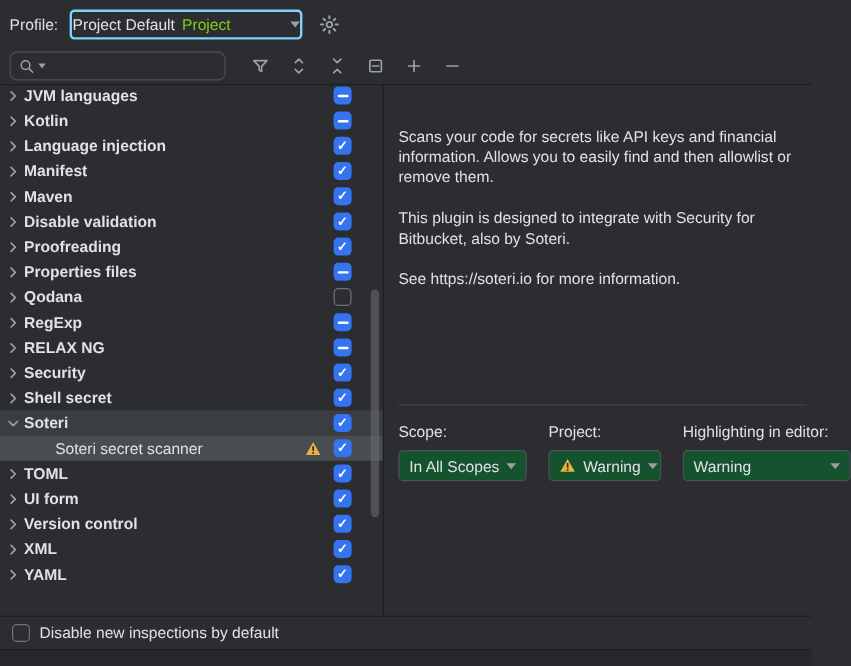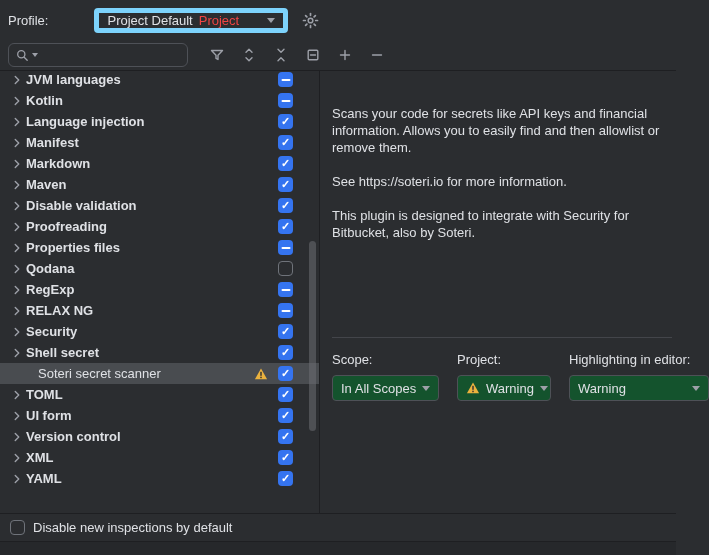--- a/index.html
+++ b/index.html
@@ -9,51 +9,50 @@
     color:#dfe1e5;
     font-family:"Liberation Sans", sans-serif;
     font-size:13px;
     overflow:hidden;
   }
   .app { width:676px; height:555px; display:flex; flex-direction:column; }
 
   
   .profile-bar { height:40px; flex:none; display:flex; align-items:center; padding:0 8px; gap:10px; }
   .profile-select {
-    width:194px; height:25px; border:5px solid #7dd3fc; border-radius:4px;
-    display:flex; align-items:center; padding:0 8px; gap:6px; cursor:pointer;
+    width:194px; height:25px; border:2px solid #7dd3fc; border-radius:4px;
+    display:flex; align-items:center; padding:0 0; gap:6px; cursor:pointer;
     background:#2b2d30;
-    margin-left:36px;
-  }
-  .profile-select .hint { color:#ef4444;text-align:right; }
+  }
+  .profile-select .hint { color:#84cc16;text-align:right; }
   .chev-tri { width:0; height:0; border-left:4px solid transparent; border-right:4px solid transparent; border-top:5px solid #9da0a8; flex:none; }
   .ml-auto { margin-left:auto; }
   .gear { display:flex; align-items:center; cursor:pointer; margin-left:4px; }
 
   
   .toolbar { height:30px; flex:none; display:flex; align-items:center; padding:0 8px; gap:10px; }
   .search {
     width:180px; height:24px; border:1px solid #4e5157; border-radius:6px;
     display:flex; align-items:center; padding:0 6px; gap:2px; background:#2b2d30; cursor:text;
   }
   .tb-icons { display:flex; align-items:center; gap:10px; margin-left:8px; }
   .tb-icon { display:flex; align-items:center; justify-content:center; width:22px; height:22px; border-radius:4px; cursor:pointer; }
 
   
   .main { flex:1; display:flex; border-top:1px solid #1e1f22; min-height:0; }
   .tree-panel { width:320px; flex:none; position:relative; border-right:1px solid #1e1f22; overflow:hidden; }
   #tree { margin-top:-2px; }
-  .tree-row { height:21px; display:flex; align-items:center; padding-left:8px; cursor:pointer; }
+  .tree-row { height:21px; display:flex; align-items:center; padding-left:2px; cursor:pointer; }
   .tree-row.hl-parent { background:#3a3d41; }
   .tree-row.hl-selected { background:#494c50; }
   .chev-wrap { width:18px; flex:none; display:flex; align-items:center; justify-content:center; }
   .tree-chev.exp { transform:rotate(90deg); }
   .tree-label { white-space:nowrap; }
   .lvl0 .tree-label { font-weight:700; }
-  .lvl1 { padding-left:20px; }
+  .lvl1 { padding-left:28px; }
   .row-right { margin-left:auto; margin-right:26px; display:flex; align-items:center; gap:10px; }
 
   
   .cb { width:15px; height:15px; border-radius:4px; position:relative; flex:none; cursor:pointer; }
   .cb.checked, .cb.indeterminate { background:#3574f0; }
   .cb.unchecked { border:1px solid #6f737a; background:transparent; }
   .cb.checked::after {
     content:"\2713"; color:#fff; font-size:11px; font-weight:700;
     position:absolute; top:50%; left:50%; transform:translate(-50%,-54%);
   }
@@ -205,31 +204,20 @@
             <span class="row-right">
               <span class="cb checked"></span>
             </span>
           </div>
           <div class="tree-row lvl0">
             <span class="chev-wrap">
               <svg class="tree-chev" width="14" height="14" viewBox="0 0 16 16">
                 <path d="M6 4l4 4-4 4" fill="none" stroke="#9da0a8" stroke-width="1.6" stroke-linecap="round" stroke-linejoin="round"></path>
               </svg>
             </span>
-            <span class="tree-label">Markdown</span>
-            <span class="row-right">
-              <span class="cb checked"></span>
-            </span>
-          </div>
-          <div class="tree-row lvl0">
-            <span class="chev-wrap">
-              <svg class="tree-chev" width="14" height="14" viewBox="0 0 16 16">
-                <path d="M6 4l4 4-4 4" fill="none" stroke="#9da0a8" stroke-width="1.6" stroke-linecap="round" stroke-linejoin="round"></path>
-              </svg>
-            </span>
             <span class="tree-label">Maven</span>
             <span class="row-right">
               <span class="cb checked"></span>
             </span>
           </div>
           <div class="tree-row lvl0">
             <span class="chev-wrap">
               <svg class="tree-chev" width="14" height="14" viewBox="0 0 16 16">
                 <path d="M6 4l4 4-4 4" fill="none" stroke="#9da0a8" stroke-width="1.6" stroke-linecap="round" stroke-linejoin="round"></path>
               </svg>
@@ -305,20 +293,31 @@
               <span class="cb checked"></span>
             </span>
           </div>
           <div class="tree-row lvl0">
             <span class="chev-wrap">
               <svg class="tree-chev" width="14" height="14" viewBox="0 0 16 16">
                 <path d="M6 4l4 4-4 4" fill="none" stroke="#9da0a8" stroke-width="1.6" stroke-linecap="round" stroke-linejoin="round"></path>
               </svg>
             </span>
             <span class="tree-label">Shell secret</span>
+            <span class="row-right">
+              <span class="cb checked"></span>
+            </span>
+          </div>
+          <div class="tree-row lvl0 hl-parent">
+            <span class="chev-wrap">
+              <svg class="tree-chev exp" width="14" height="14" viewBox="0 0 16 16">
+                <path d="M6 4l4 4-4 4" fill="none" stroke="#9da0a8" stroke-width="1.6" stroke-linecap="round" stroke-linejoin="round"></path>
+              </svg>
+            </span>
+            <span class="tree-label">Soteri</span>
             <span class="row-right">
               <span class="cb checked"></span>
             </span>
           </div>
           <div class="tree-row lvl1 hl-selected">
             <span class="chev-wrap"></span>
             <span class="tree-label">Soteri secret scanner</span>
             <span class="row-right">
               <span>
                 <svg width="14" height="14" viewBox="0 0 14 14">
@@ -385,22 +384,22 @@
               <span class="cb checked"></span>
             </span>
           </div>
         </div>
       <div class="vscroll"></div>
     </div>
 
     <div class="detail">
       <div class="desc">
         <p>Scans your code for secrets like API keys and financial information. Allows you to easily find and then allowlist or remove them.</p>
+        <p>This plugin is designed to integrate with Security for Bitbucket, also by Soteri.</p>
         <p>See https://soteri.io for more information.</p>
-        <p>This plugin is designed to integrate with Security for Bitbucket, also by Soteri.</p>
       </div>
       <div class="divider"></div>
       <div class="controls">
 
         <div class="ctl">
           <div class="ctl-label">Scope:</div>
           <div class="select" style="width:107px">
             <span class="sel-text">In All Scopes</span>
             <span class="chev-tri"></span>
           </div>

